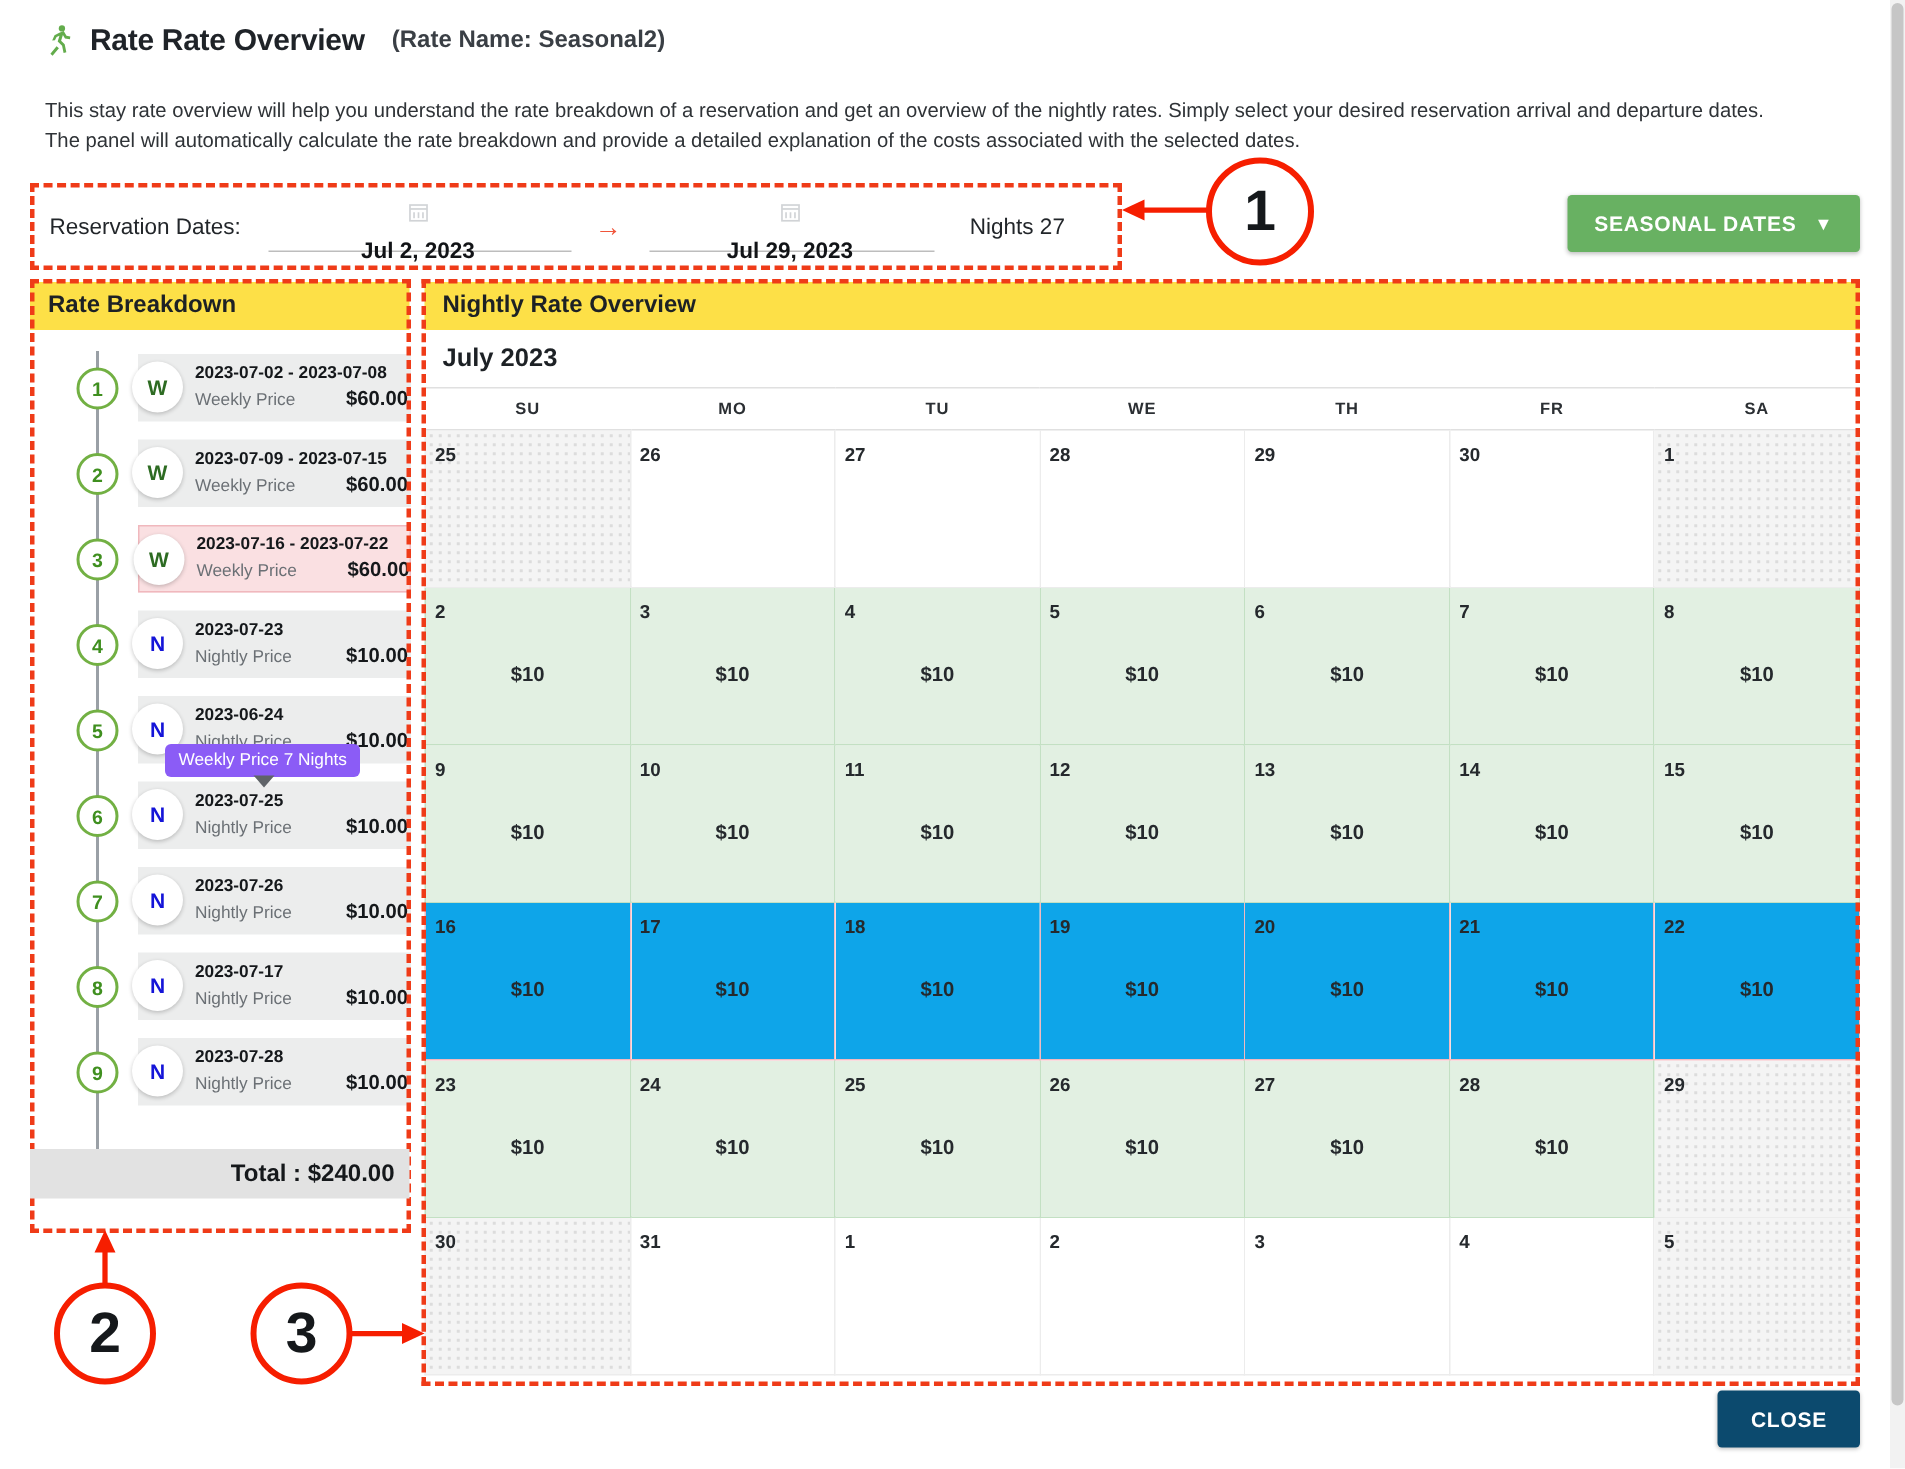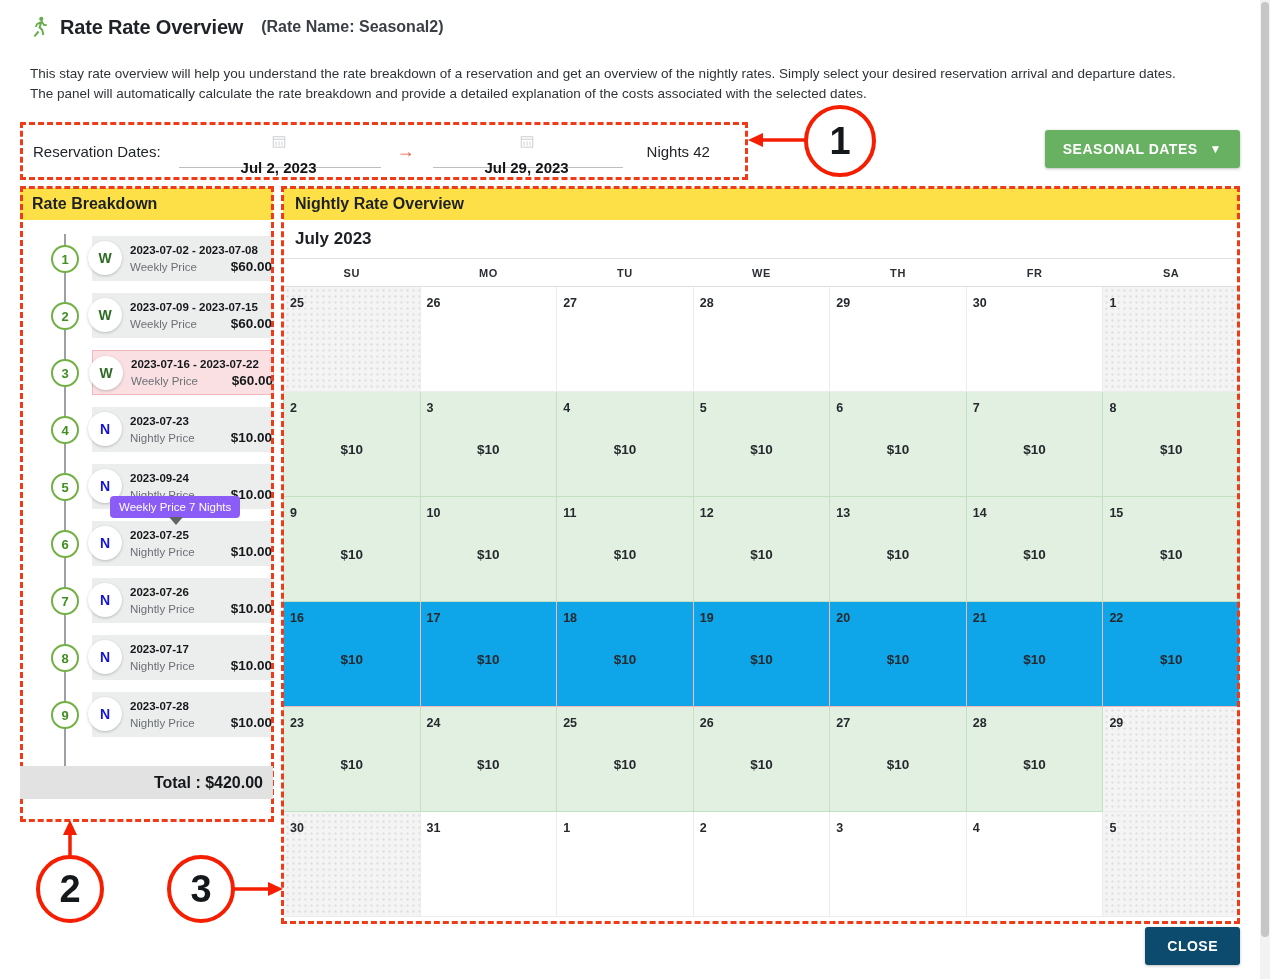--- a/index.html
+++ b/index.html
@@ -201,21 +201,21 @@
       <svg class="cal-ico" viewBox="0 0 16 16" fill="none" stroke="#9aa0a6" stroke-width="1.3">
         <rect x="1.5" y="2.5" width="13" height="12"></rect>
           <line x1="1.5" y1="5.5" x2="14.5" y2="5.5"></line>
         <line x1="4.6" y1="8" x2="4.6" y2="12.5"></line>
           <line x1="8" y1="8" x2="8" y2="12.5"></line>
           <line x1="11.4" y1="8" x2="11.4" y2="12.5"></line>
       </svg>
       <span class="date-val">Jul 29, 2023</span>
     </div>
 
-    <span class="nights">Nights 42</span>
+    <span class="nights">Nights 27</span>
   </div>
 
   <button class="seasonal-btn">
     <span>SEASONAL DATES</span>
     <span class="chev">▼</span>
   </button>
 </div>
 
 <div class="panels">
 
@@ -274,21 +274,21 @@
                   <span class="rb-amt">$10.00</span>
                 </div>
               </div>
             </div>
           </div>
           <div class="rb-row">
             <div class="rb-num">5</div>
             <div class="rb-card">
               <div class="rb-badge n">N</div>
               <div class="rb-text">
-                <div class="rb-date">2023-09-24</div>
+                <div class="rb-date">2023-06-24</div>
                 <div class="rb-sub">
                   <span class="rb-kind">Nightly Price</span>
                   <span class="rb-amt">$10.00</span>
                 </div>
               </div>
             </div>
           </div>
           <div class="rb-row">
             <div class="rb-num">6</div>
             <div class="rb-card">
@@ -339,21 +339,21 @@
                   <span class="rb-amt">$10.00</span>
                 </div>
               </div>
             </div>
           </div>
         </div>
     </div>
   </div>
   <div class="left-dash"></div>
   <div class="tooltip">Weekly Price 7 Nights</div>
-  <div class="total-bar">Total : $420.00</div>
+  <div class="total-bar">Total : $240.00</div>
 
   <div class="right-panel">
     <div class="panel-head">Nightly Rate Overview</div>
     <div class="cal-month">July 2023</div>
     <table class="cal-table">
       <thead>
           <tr id="cal-head">
             <th>SU</th>
             <th>MO</th>
             <th>TU</th>

